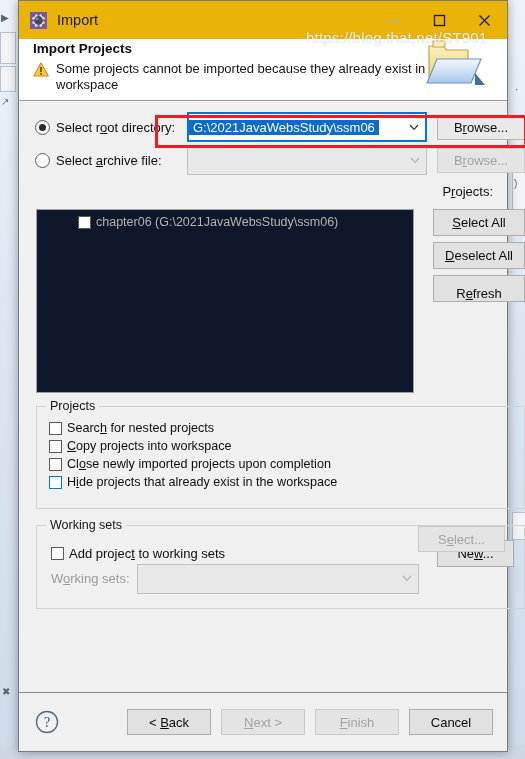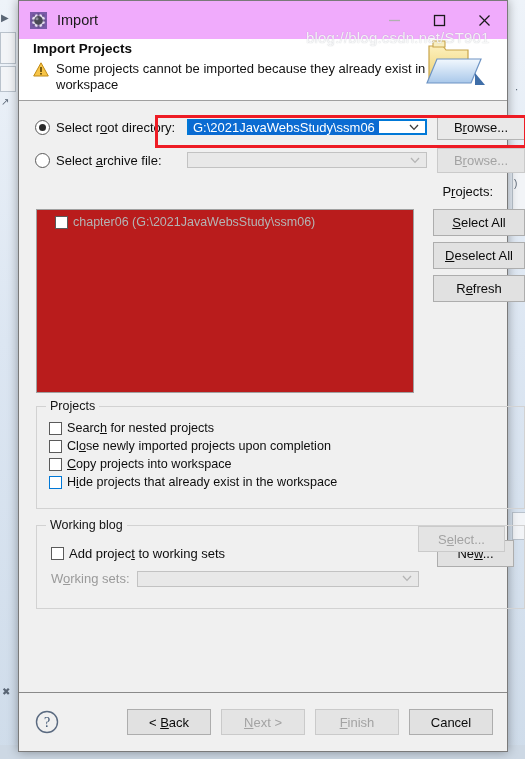--- a/index.html
+++ b/index.html
@@ -43,21 +43,21 @@
     border: 1px solid #7a7a7a;
     box-shadow: 0 0 10px rgba(0,0,0,.35);
     box-sizing: border-box;
     display: flex;
     flex-direction: column;
   }
 
   
   #titlebar {
     height: 38px;
-    background: #f0abfc;
+    background: #eab308;
     display: flex;
     align-items: center;
     flex: none;
     position: relative;
   }
   #app-icon {
     width: 17px; height: 17px;
     margin-left: 11px;
     flex: none;
     position: relative;
@@ -132,21 +132,21 @@
   }
   .radio.on::after {
     content: "";
     position: absolute; left: 3px; top: 3px;
     width: 7px; height: 7px; border-radius: 50%;
     background: #2b2b2b;
   }
 
   
   .combo {
-    height: 16px;
+    height: 30px;
     background: #fff;
     border: 1px solid #7a7a7a;
     display: flex; align-items: center;
     box-sizing: border-box;
     position: relative;
   }
   .combo.focused { border: 2px solid #0078d7; }
   .combo.disabled { background: #e8e8e8; border-color: #c2c2c2; }
   .combo-val {
     font-size: 13px;
@@ -169,23 +169,24 @@
     color: #0b0b0b;
     display: flex; align-items: center; justify-content: center;
     box-sizing: border-box;
     white-space: nowrap;
   }
   .btn.disabled { color: #a3a3a3; border-color: #cacaca; background: #e4e4e4; }
   .btn.plain { background: #e9e9e9; border-color: #b5b5b5; }
 
   
   #list-box {
-    background: #b91c1c;
+    background: #0f172a;
     border: 1px solid #a0a0a0;
     box-sizing: border-box;
+    padding-left: 23px;
   }
   .list-item {
     display: flex; align-items: center;
     padding: 5px 0 0 18px;
     font-size: 12.5px;
     color: #b4b4b4;
   }
 
   
   .cb {
@@ -380,48 +381,48 @@
         <span>chapter06 (G:\2021JavaWebsStudy\ssm06)</span>
       </div>
     </div>
 
     <div class="btn" style="position:absolute;left:414px;top:108px;width:92px;height:27px;">
       <span><u class="ac">S</u>elect All</span>
     </div>
     <div class="btn" style="position:absolute;left:414px;top:141px;width:92px;height:27px;">
       <span><u class="ac">D</u>eselect All</span>
     </div>
-    <div class="btn" style="position:absolute;left:414px;top:174px;width:92px;height:27px;">
+    <div class="btn" style="position:absolute;left:414px;top:174px;width:92px;height:27px;align-items:flex-end;">
       <span>R<u class="ac">e</u>fresh</span>
     </div>
 
     <div class="group" style="position:absolute;left:17px;top:305px;width:489px;height:103px;">
       <span class="group-title">Projects</span>
       <div style="padding-top:14px;">
         <div class="opt-row">
           <div class="cb"></div>
           <span class="lbl">Searc<u class="ac">h</u> for nested projects</span>
         </div>
         <div class="opt-row">
           <div class="cb"></div>
-          <span class="lbl">Cl<u class="ac">o</u>se newly imported projects upon completion</span>
+          <span class="lbl"><u class="ac">C</u>opy projects into workspace</span>
         </div>
         <div class="opt-row">
           <div class="cb"></div>
-          <span class="lbl"><u class="ac">C</u>opy projects into workspace</span>
+          <span class="lbl">Cl<u class="ac">o</u>se newly imported projects upon completion</span>
         </div>
         <div class="opt-row">
           <div class="cb focus"></div>
           <span class="lbl">H<u class="ac">i</u>de projects that already exist in the workspace</span>
         </div>
       </div>
     </div>
 
     <div class="group" style="position:absolute;left:17px;top:424px;width:489px;height:84px;">
-      <span class="group-title">Working blog</span>
+      <span class="group-title">Working sets</span>
       <div class="row" style="margin:20px 8px 0 14px;">
         <div class="cb"></div>
         <span class="lbl">Add projec<u class="ac">t</u> to working sets</span>
         <div class="btn" style="position:absolute;right:10px;top:14px;width:77px;height:27px;">
           <span>Ne<u class="ac">w</u>...</span>
         </div>
       </div>
       <div class="row" style="margin:10px 0 0 14px;">
         <span class="lbl dim">W<u class="ac">o</u>rking sets:</span>
         <div class="combo disabled" style="position:absolute;left:100px;width:282px;">
@@ -457,13 +458,13 @@
       </div>
       <div class="btn">
         <span>Cancel</span>
       </div>
     </div>
   </div>
 </div>
 
 <div id="red-box"></div>
 
-<div id="watermark">blog://blog.csdn.net/ST901</div>
+<div id="watermark">https://blog.that.net/ST901</div>
 
 </body></html>

